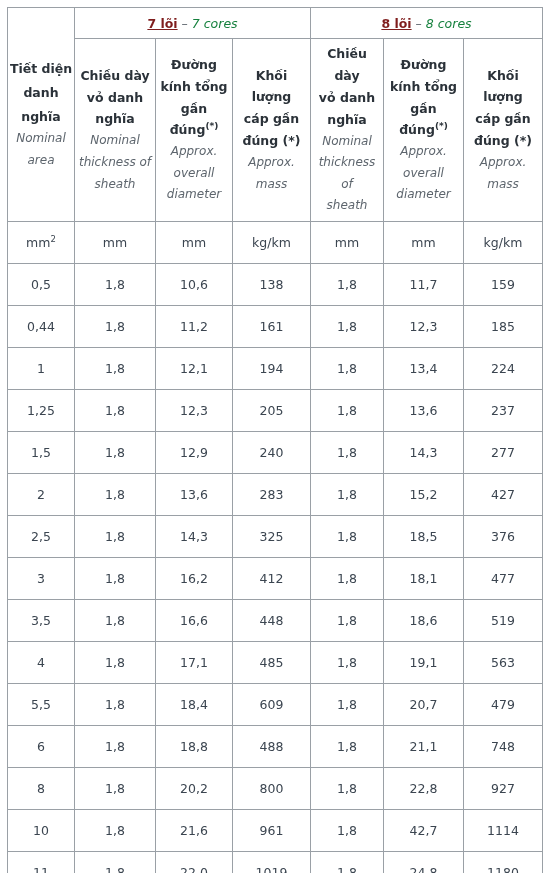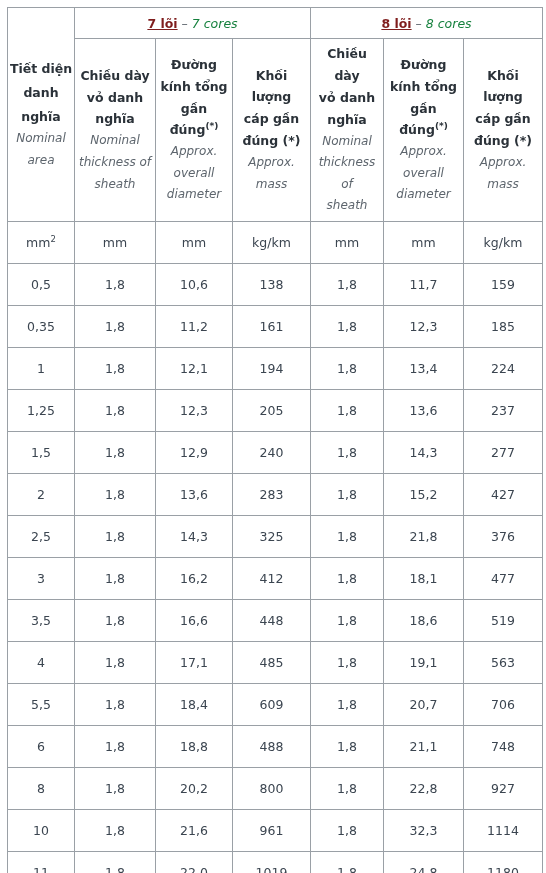--- a/index.html
+++ b/index.html
@@ -193,21 +193,21 @@
         <tr class="data-row">
           <td>0,5</td>
           <td>1,8</td>
           <td>10,6</td>
           <td>138</td>
           <td>1,8</td>
           <td>11,7</td>
           <td>159</td>
         </tr>
         <tr class="data-row">
-          <td>0,35</td>
+          <td>0,44</td>
           <td>1,8</td>
           <td>11,2</td>
           <td>161</td>
           <td>1,8</td>
           <td>12,3</td>
           <td>185</td>
         </tr>
         <tr class="data-row">
           <td>1</td>
           <td>1,8</td>
@@ -243,21 +243,21 @@
           <td>1,8</td>
           <td>15,2</td>
           <td>427</td>
         </tr>
         <tr class="data-row">
           <td>2,5</td>
           <td>1,8</td>
           <td>14,3</td>
           <td>325</td>
           <td>1,8</td>
-          <td>21,8</td>
+          <td>18,5</td>
           <td>376</td>
         </tr>
         <tr class="data-row">
           <td>3</td>
           <td>1,8</td>
           <td>16,2</td>
           <td>412</td>
           <td>1,8</td>
           <td>18,1</td>
           <td>477</td>
@@ -280,21 +280,21 @@
           <td>19,1</td>
           <td>563</td>
         </tr>
         <tr class="data-row">
           <td>5,5</td>
           <td>1,8</td>
           <td>18,4</td>
           <td>609</td>
           <td>1,8</td>
           <td>20,7</td>
-          <td>706</td>
+          <td>479</td>
         </tr>
         <tr class="data-row">
           <td>6</td>
           <td>1,8</td>
           <td>18,8</td>
           <td>488</td>
           <td>1,8</td>
           <td>21,1</td>
           <td>748</td>
         </tr>
@@ -306,21 +306,21 @@
           <td>1,8</td>
           <td>22,8</td>
           <td>927</td>
         </tr>
         <tr class="data-row">
           <td>10</td>
           <td>1,8</td>
           <td>21,6</td>
           <td>961</td>
           <td>1,8</td>
-          <td>32,3</td>
+          <td>42,7</td>
           <td>1114</td>
         </tr>
         <tr class="data-row">
           <td>11</td>
           <td>1,8</td>
           <td>22,0</td>
           <td>1019</td>
           <td>1,8</td>
           <td>24,8</td>
           <td>1180</td>

